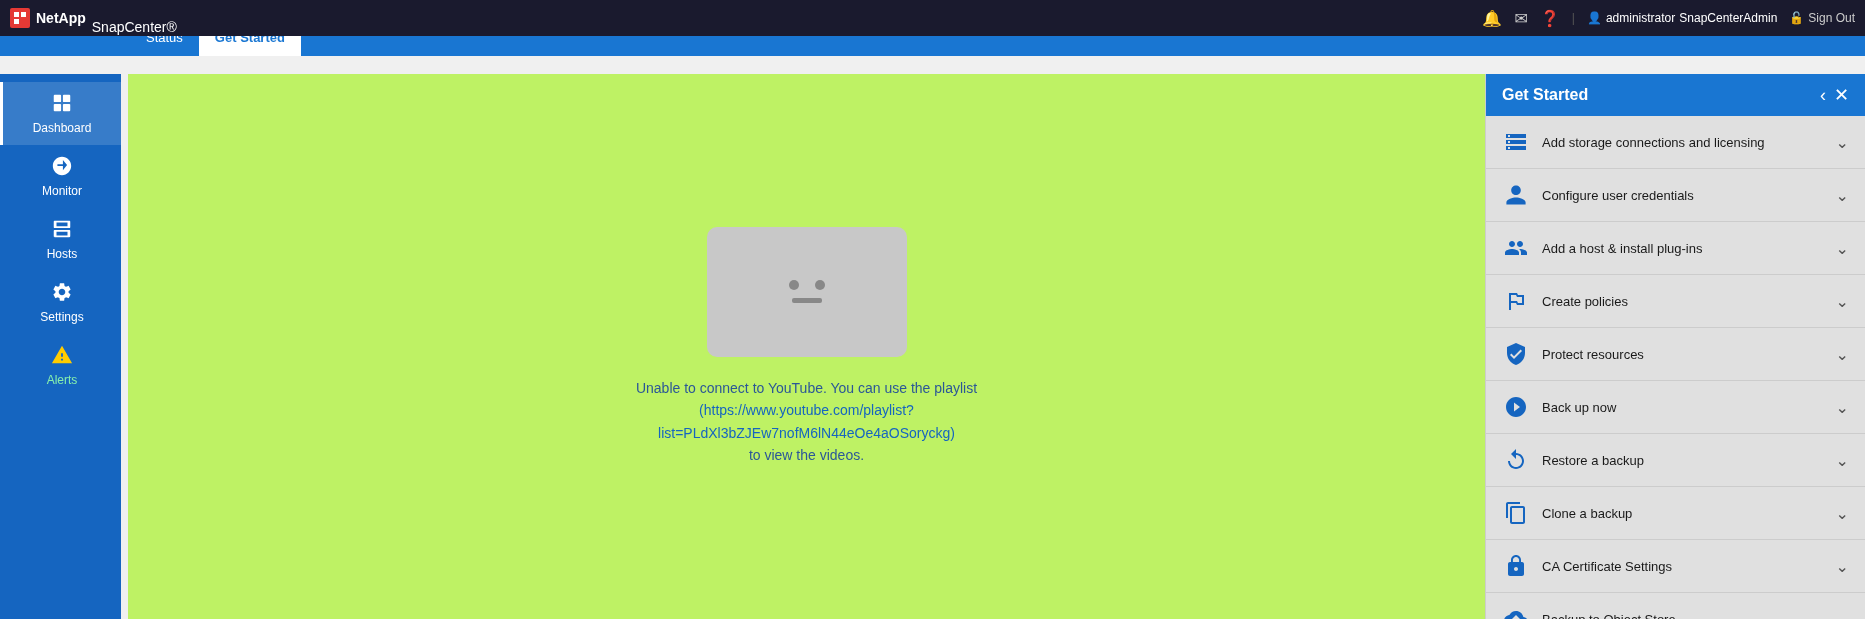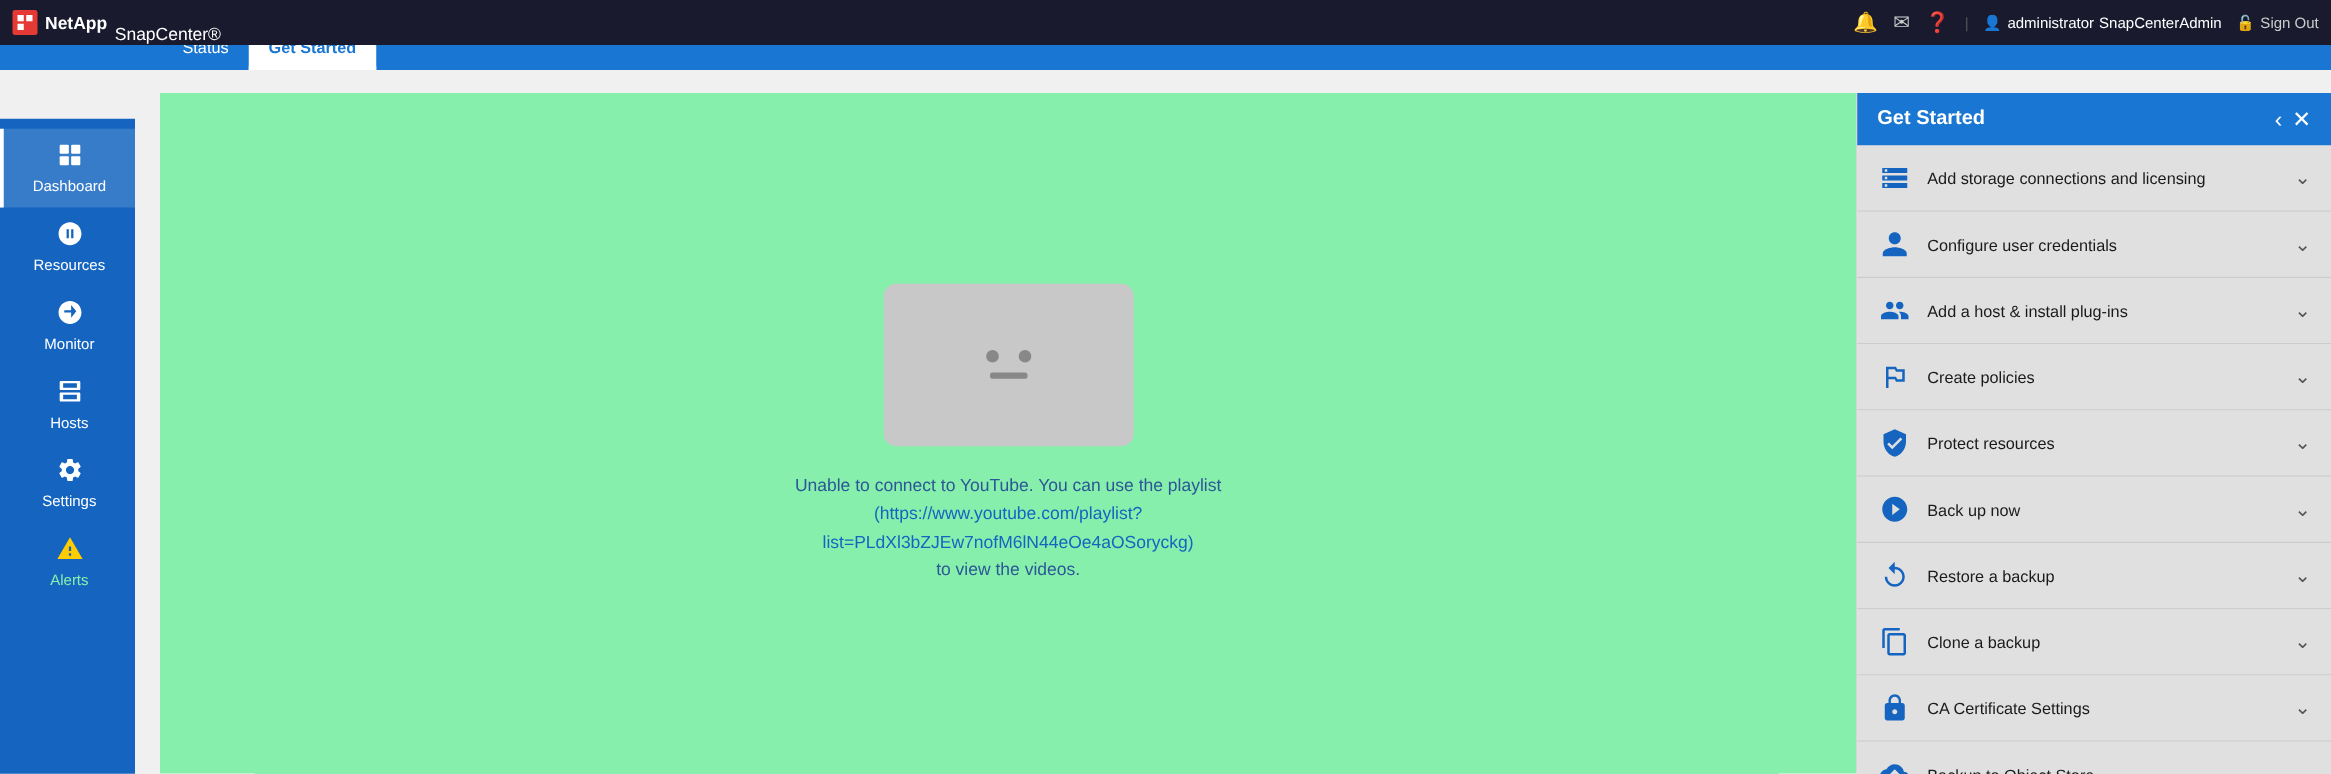--- a/index.html
+++ b/index.html
@@ -89,28 +89,27 @@
       color: #1976d2;
       border-bottom: 3px solid #fff;
       font-weight: bold;
     }
 
     
     .sidebar {
       position: fixed;
       top: 74px;
       left: 0;
-      width: 108px;
+      width: 121px;
       bottom: 0;
       background: #1565c0;
       z-index: 98;
       display: flex;
       flex-direction: column;
       padding-top: 8px;
-      margin-top: 21px;
     }
     .sidebar-item {
       display: flex;
       flex-direction: column;
       align-items: center;
       padding: 10px 8px;
       color: #fff;
       cursor: pointer;
       font-size: 12px;
       gap: 4px;
@@ -140,21 +139,21 @@
     }
 
     
     .video-area {
       flex: 1;
       display: flex;
       flex-direction: column;
       align-items: center;
       justify-content: center;
       padding: 20px;
-      background: #86efac;
+      background: #bef264;
     }
     .video-placeholder {
       width: 200px;
       height: 130px;
       background: #c8c8c8;
       border-radius: 10px;
       display: flex;
       align-items: center;
       justify-content: center;
       margin-bottom: 20px;
@@ -307,28 +306,20 @@
       <svg viewBox="0 0 24 24" fill="white" width="22" height="22">
           <rect x="3" y="3" width="8" height="8" rx="1"></rect>
           <rect x="13" y="3" width="8" height="8" rx="1"></rect>
           <rect x="3" y="13" width="8" height="8" rx="1"></rect>
           <rect x="13" y="13" width="8" height="8" rx="1"></rect>
         </svg>
     </span>
     <span>Dashboard</span>
   </div>
 
-  <div class="sidebar-item">
-    <span>
-      <svg viewBox="0 0 24 24" fill="white" width="22" height="22">
-          <path d="M12 2C6.48 2 2 6.48 2 12s4.48 10 10 10 10-4.48 10-10S17.52 2 12 2zm-1 14H9V8h2v8zm4 0h-2V8h2v8z"></path>
-        </svg>
-    </span>
-    <span>Resources</span>
-  </div>
 
   <div class="sidebar-item">
     <span>
       <svg viewBox="0 0 24 24" fill="white" width="22" height="22">
           <path d="M12 2C6.48 2 2 6.48 2 12s4.48 10 10 10 10-4.48 10-10S17.52 2 12 2zm1 14.5v-4.5H7v-2h6V5.5l4.5 5.5-4.5 5.5z"></path>
         </svg>
     </span>
     <span>Monitor</span>
   </div>
 

